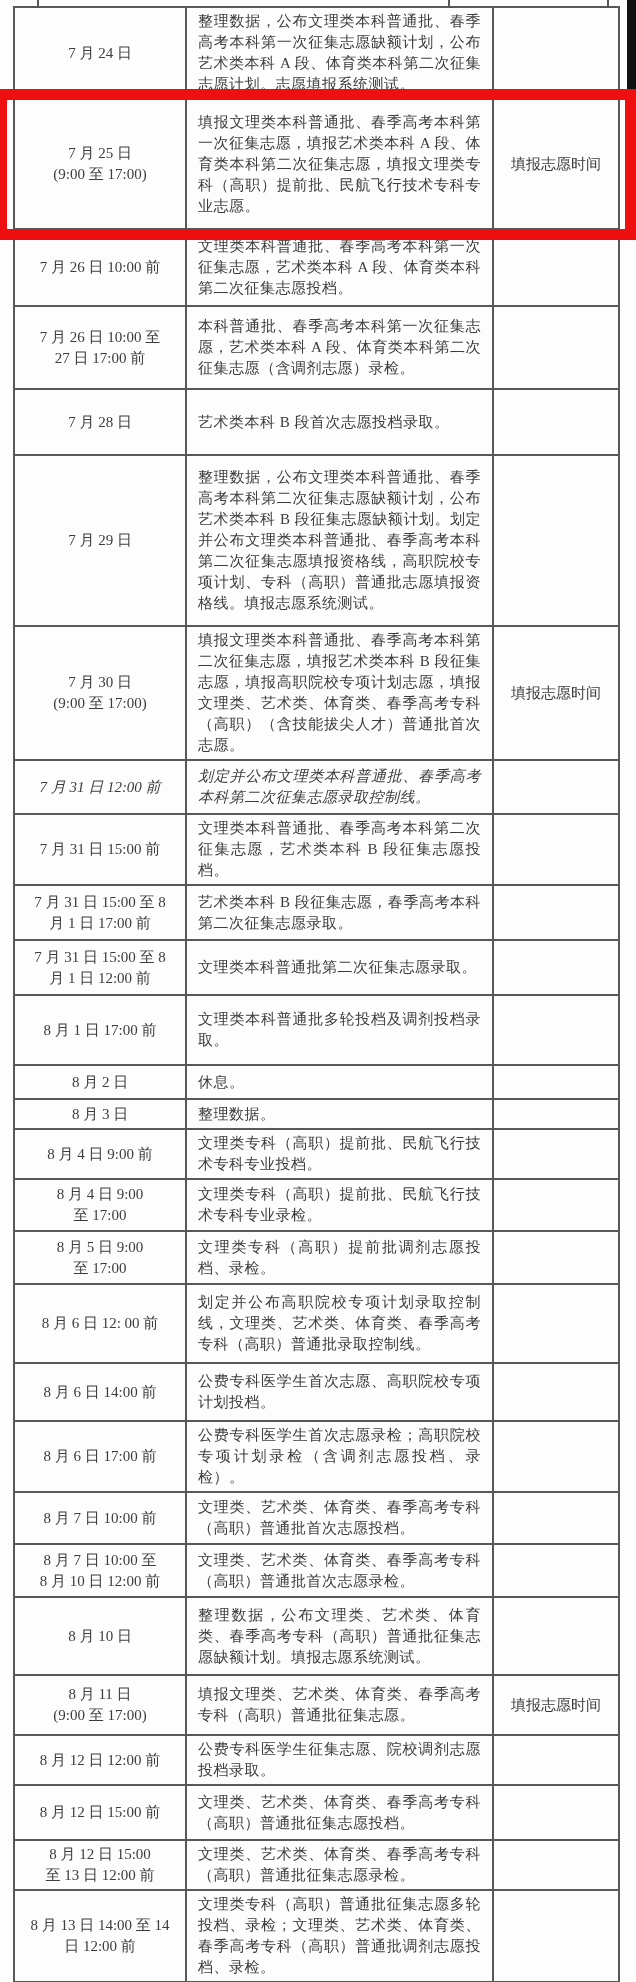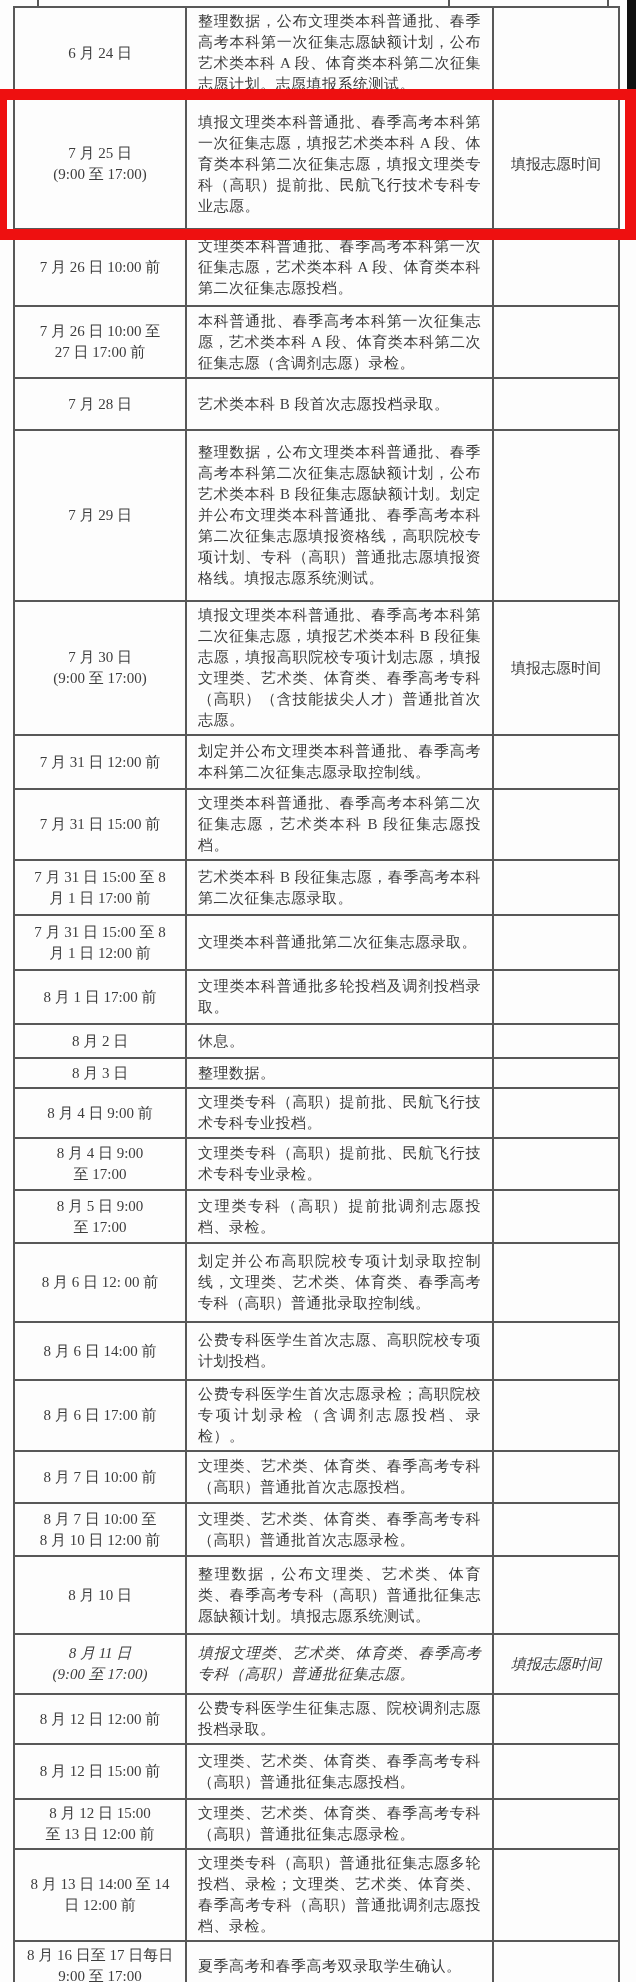--- a/index.html
+++ b/index.html
@@ -38,58 +38,58 @@
   <div class="black-strip"></div>
 
   <table class="schedule">
     <colgroup>
       <col style="width:172px">
       <col style="width:307px">
       <col style="width:126px">
     </colgroup>
     <tbody>
         <tr style="height: 92px;">
-          <td class="c-date">6 月 24 日</td>
+          <td class="c-date">7 月 24 日</td>
           <td class="c-desc">整理数据，公布文理类本科普通批、春季高考本科第一次征集志愿缺额计划，公布艺术类本科 A 段、体育类本科第二次征集志愿计划。志愿填报系统测试。</td>
           <td class="c-note"></td>
         </tr>
         <tr id="hl-row" style="height: 130px;">
           <td class="c-date">7 月 25 日
 (9:00 至 17:00)</td>
           <td class="c-desc">填报文理类本科普通批、春季高考本科第一次征集志愿，填报艺术类本科 A 段、体育类本科第二次征集志愿，填报文理类专科（高职）提前批、民航飞行技术专科专业志愿。</td>
           <td class="c-note">填报志愿时间</td>
         </tr>
         <tr style="height: 77px;">
           <td class="c-date">7 月 26 日 10:00 前</td>
           <td class="c-desc">文理类本科普通批、春季高考本科第一次征集志愿，艺术类本科 A 段、体育类本科第二次征集志愿投档。</td>
           <td class="c-note"></td>
         </tr>
-        <tr style="height: 72px;">
+        <tr style="height: 83px;">
           <td class="c-date">7 月 26 日 10:00 至
 27 日 17:00 前</td>
           <td class="c-desc">本科普通批、春季高考本科第一次征集志愿，艺术类本科 A 段、体育类本科第二次征集志愿（含调剂志愿）录检。</td>
           <td class="c-note"></td>
         </tr>
-        <tr style="height: 52px;">
+        <tr style="height: 66px;">
           <td class="c-date">7 月 28 日</td>
           <td class="c-desc">艺术类本科 B 段首次志愿投档录取。</td>
           <td class="c-note"></td>
         </tr>
         <tr style="height: 171px;">
           <td class="c-date">7 月 29 日</td>
           <td class="c-desc">整理数据，公布文理类本科普通批、春季高考本科第二次征集志愿缺额计划，公布艺术类本科 B 段征集志愿缺额计划。划定并公布文理类本科普通批、春季高考本科第二次征集志愿填报资格线，高职院校专项计划、专科（高职）普通批志愿填报资格线。填报志愿系统测试。</td>
           <td class="c-note"></td>
         </tr>
         <tr style="height: 130px;">
           <td class="c-date">7 月 30 日
 (9:00 至 17:00)</td>
           <td class="c-desc">填报文理类本科普通批、春季高考本科第二次征集志愿，填报艺术类本科 B 段征集志愿，填报高职院校专项计划志愿，填报文理类、艺术类、体育类、春季高考专科（高职）（含技能拔尖人才）普通批首次志愿。</td>
           <td class="c-note">填报志愿时间</td>
         </tr>
-        <tr style="height: 54px;">
+        <tr style="height: 54px; font-style: italic;">
           <td class="c-date">7 月 31 日 12:00 前</td>
           <td class="c-desc">划定并公布文理类本科普通批、春季高考本科第二次征集志愿录取控制线。</td>
           <td class="c-note"></td>
         </tr>
         <tr style="height: 56px;">
           <td class="c-date">7 月 31 日 15:00 前</td>
           <td class="c-desc">文理类本科普通批、春季高考本科第二次征集志愿，艺术类本科 B 段征集志愿投档。</td>
           <td class="c-note"></td>
         </tr>
         <tr style="height: 55px;">
@@ -97,21 +97,21 @@
 月 1 日 17:00 前</td>
           <td class="c-desc">艺术类本科 B 段征集志愿，春季高考本科第二次征集志愿录取。</td>
           <td class="c-note"></td>
         </tr>
         <tr style="height: 55px;">
           <td class="c-date">7 月 31 日 15:00 至 8
 月 1 日 12:00 前</td>
           <td class="c-desc">文理类本科普通批第二次征集志愿录取。</td>
           <td class="c-note"></td>
         </tr>
-        <tr style="height: 54px;">
+        <tr style="height: 70px;">
           <td class="c-date">8 月 1 日 17:00 前</td>
           <td class="c-desc">文理类本科普通批多轮投档及调剂投档录取。</td>
           <td class="c-note"></td>
         </tr>
         <tr style="height: 34px; margin-left: 24px;">
           <td class="c-date">8 月 2 日</td>
           <td class="c-desc">休息。</td>
           <td class="c-note"></td>
         </tr>
         <tr style="height: 30px; margin-top: 13px;">
@@ -160,21 +160,21 @@
           <td class="c-date">8 月 7 日 10:00 至
 8 月 10 日 12:00 前</td>
           <td class="c-desc">文理类、艺术类、体育类、春季高考专科（高职）普通批首次志愿录检。</td>
           <td class="c-note"></td>
         </tr>
         <tr style="height: 78px;">
           <td class="c-date">8 月 10 日</td>
           <td class="c-desc">整理数据，公布文理类、艺术类、体育类、春季高考专科（高职）普通批征集志愿缺额计划。填报志愿系统测试。</td>
           <td class="c-note"></td>
         </tr>
-        <tr style="height: 60px; font-style: italic;">
+        <tr style="height: 60px;">
           <td class="c-date">8 月 11 日
 (9:00 至 17:00)</td>
           <td class="c-desc">填报文理类、艺术类、体育类、春季高考专科（高职）普通批征集志愿。</td>
           <td class="c-note">填报志愿时间</td>
         </tr>
         <tr style="height: 46px;">
           <td class="c-date">8 月 12 日 12:00 前</td>
           <td class="c-desc">公费专科医学生征集志愿、院校调剂志愿投档录取。</td>
           <td class="c-note"></td>
         </tr>

